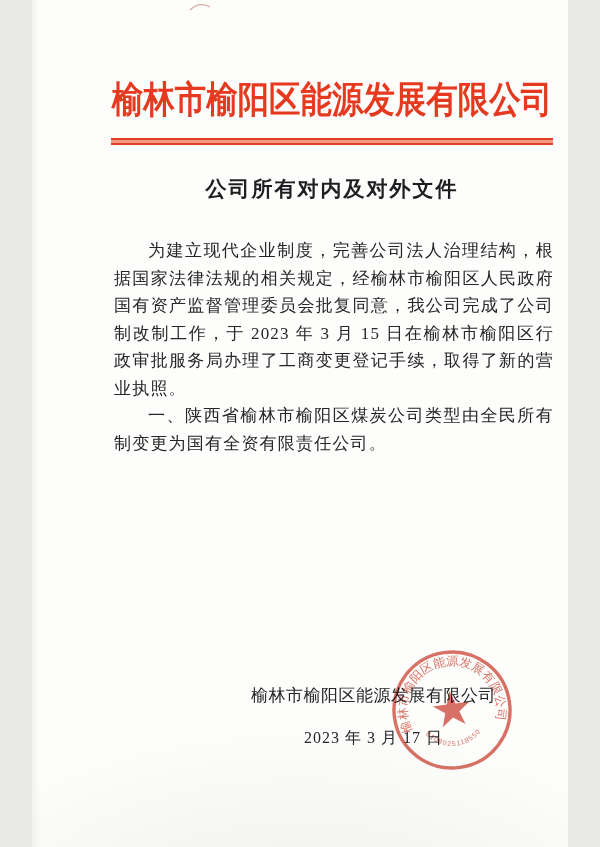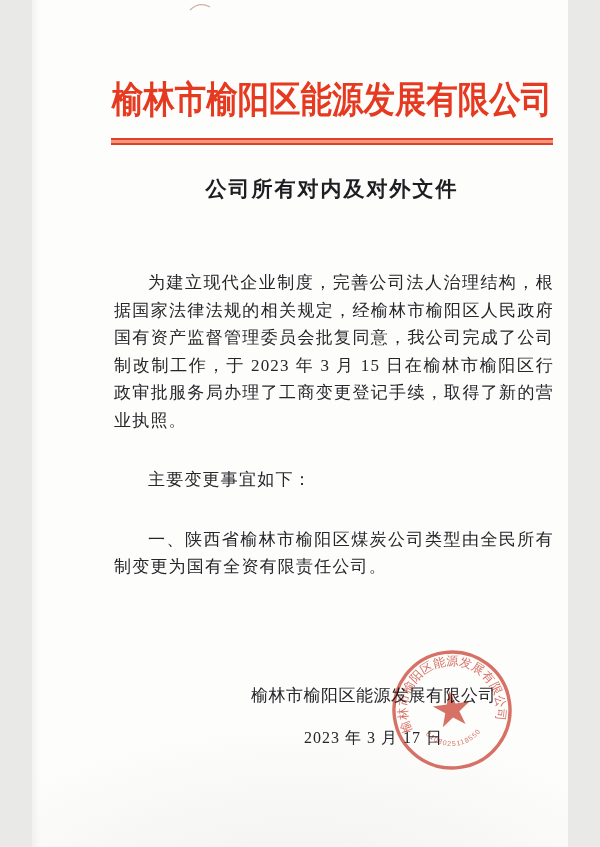--- a/index.html
+++ b/index.html
@@ -42,21 +42,21 @@
     color:#1e1e22;
   }
   .doc-body {
     position:absolute; top:237px; left:82px; width:440px;
     font-size:17px;
     line-height:27.5px;
     letter-spacing:1.2px;
     text-align:justify;
     color:#26262a;
   }
-  .doc-body p { text-indent:2em;margin-top:32px; }
+  .doc-body p { text-indent:2em; }
   .signature {
     position:absolute; top:685px; right:72px;
     display:inline-block;
     text-align:center;
   }
   .signature .company {
     font-size:17px;
     letter-spacing:.5px;
     line-height:22px;
     white-space:nowrap;
@@ -85,21 +85,20 @@
   </svg>
 
   <div class="letterhead">榆林市榆阳区能源发展有限公司</div>
 
   <div class="red-rule"></div>
 
   <div class="doc-title">公司所有对内及对外文件</div>
 
   <div class="doc-body">
     <p>为建立现代企业制度，完善公司法人治理结构，根据国家法律法规的相关规定，经榆林市榆阳区人民政府国有资产监督管理委员会批复同意，我公司完成了公司制改制工作，于 2023 年 3 月 15 日在榆林市榆阳区行政审批服务局办理了工商变更登记手续，取得了新的营业执照。</p>
-    <p>主要变更事宜如下：</p>
     <p>一、陕西省榆林市榆阳区煤炭公司类型由全民所有制变更为国有全资有限责任公司。</p>
   </div>
 
   <div class="signature">
     <div class="company">榆林市榆阳区能源发展有限公司</div>
     <div class="date">2023 年 3 月 17 日</div>
   </div>
 
   <svg class="seal" viewBox="-71 -71 142 142">
     <g transform="rotate(-8)">

